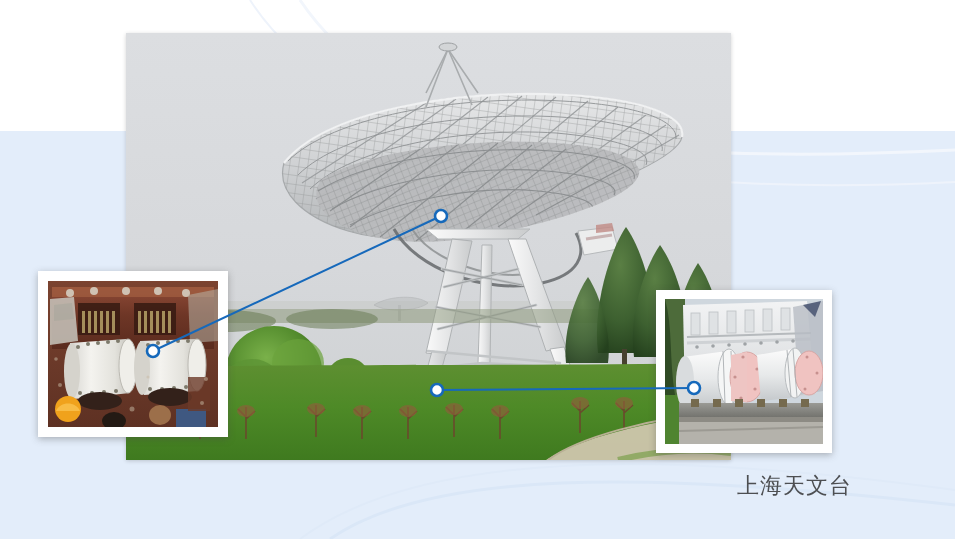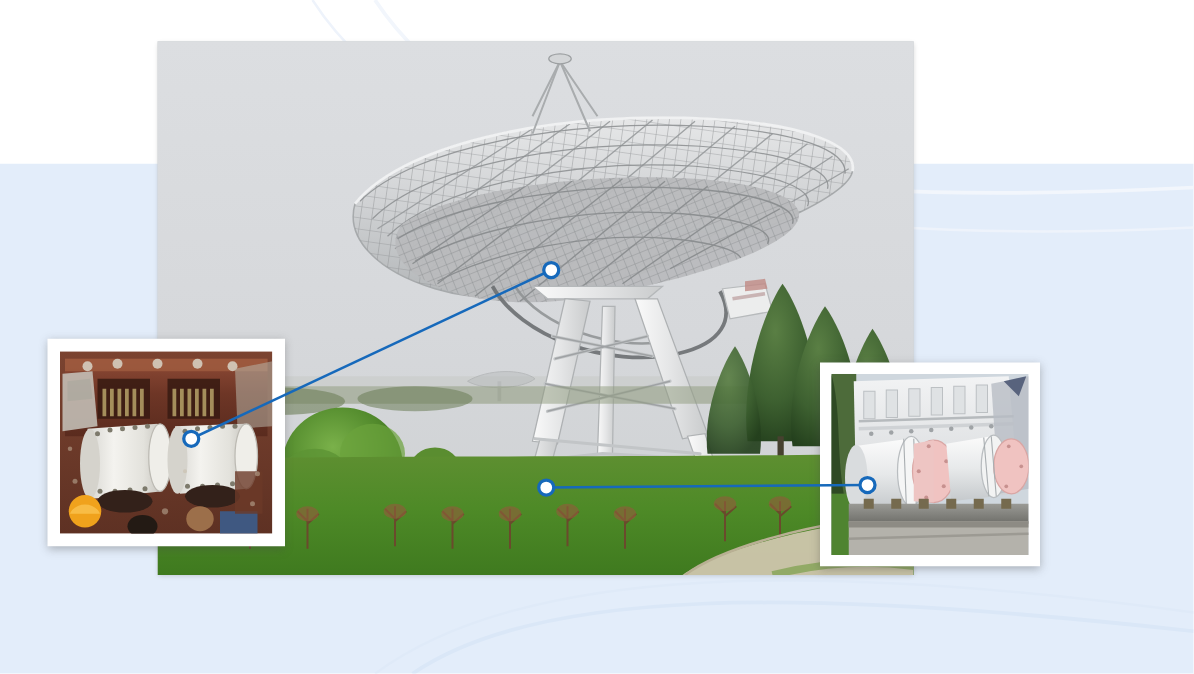--- a/index.html
+++ b/index.html
@@ -568,14 +568,15 @@
       <circle cx="441" cy="216" r="6" fill="#ffffff" stroke="#1669bb" stroke-width="2.6"></circle>
     </g>
 
     <g>
       <line x1="437" y1="390" x2="694" y2="388" stroke="#1669bb" stroke-width="2"></line>
       <circle cx="437" cy="390" r="6" fill="#ffffff" stroke="#1669bb" stroke-width="2.6"></circle>
       <circle cx="694" cy="388" r="6" fill="#ffffff" stroke="#1669bb" stroke-width="2.6"></circle>
     </g>
   </svg>
 
+  <div class="caption">上海天文台</div>
 
 </div>
 
 </body></html>

